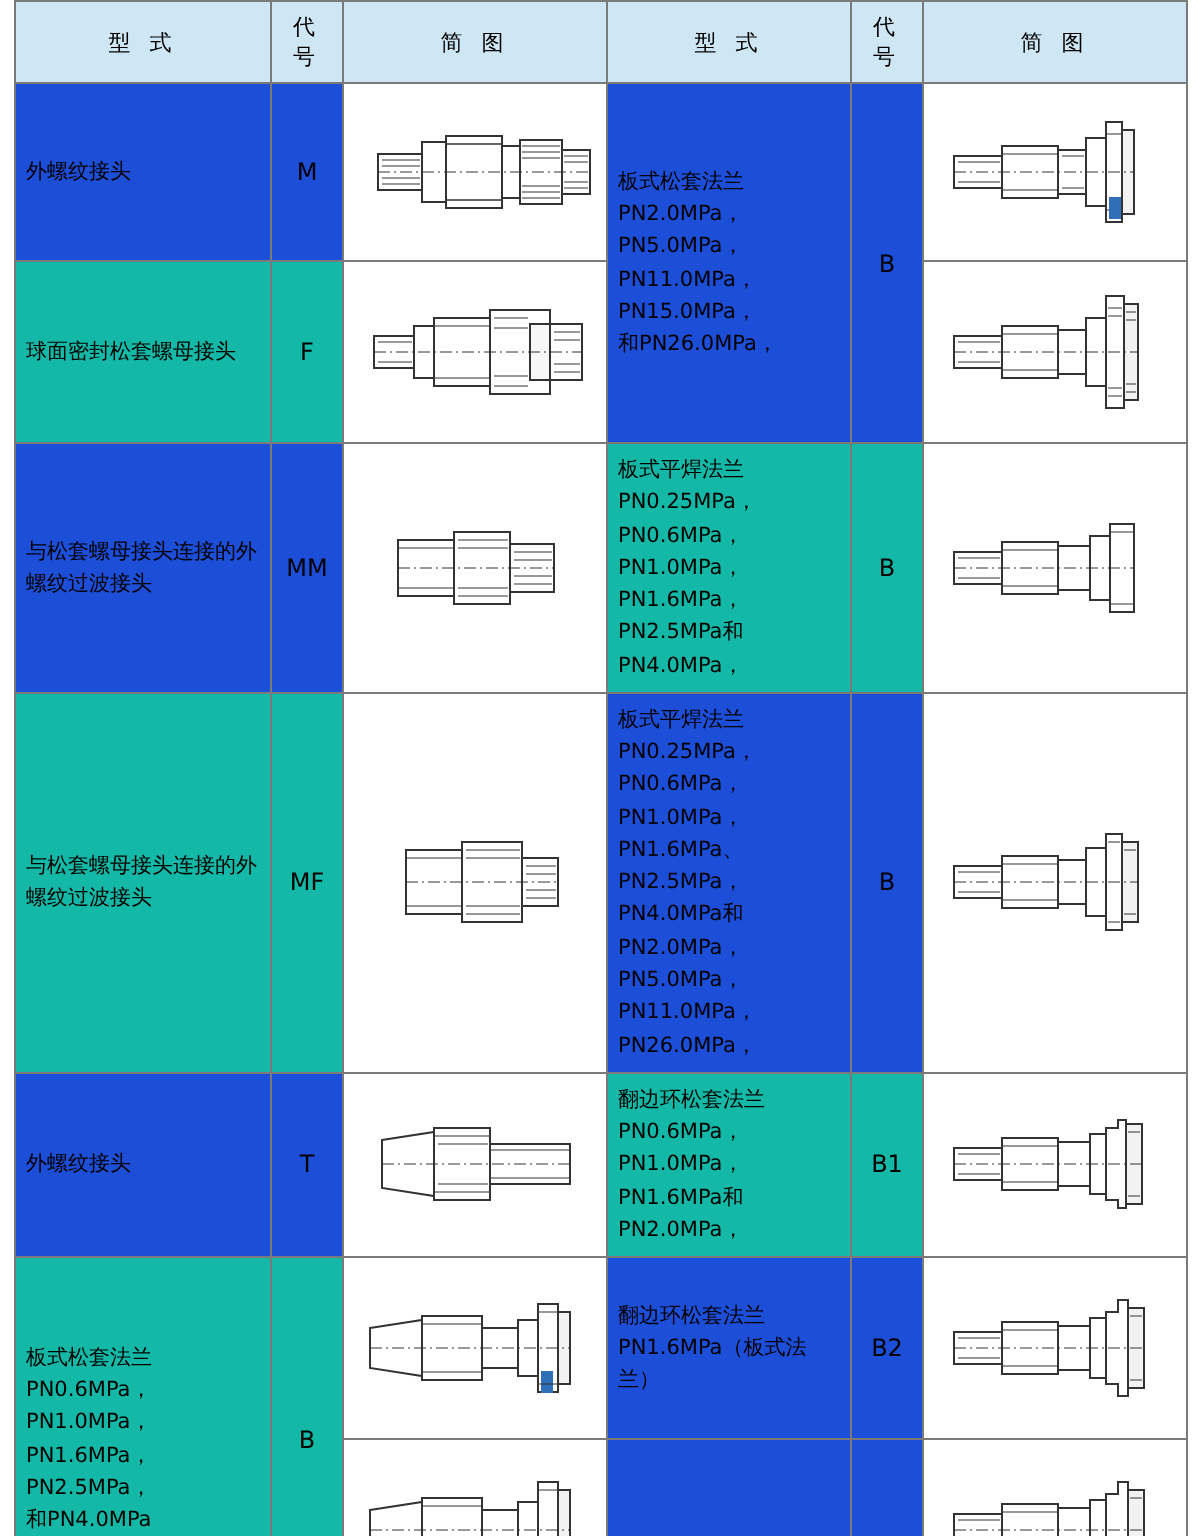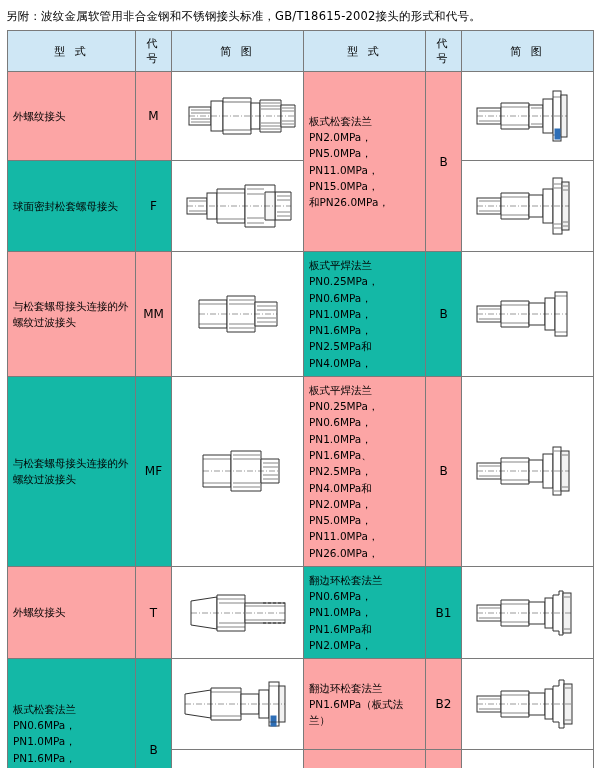--- a/index.html
+++ b/index.html
@@ -48,36 +48,35 @@
     padding: 4px 5px;
     color: #000;
     text-align: left;
   }
   .cell-code {
     text-align: center;
     font-size: 12px;
     color: #000;
   }
   .yellow { background: #14b8a6; }
-  .white { background: #fca5a5; }
+  .white { background: #1d4ed8; }
   .fig {
     background: #ffffff;
     text-align: center;
     padding: 2px 0;
   }
   .fig svg { display: block; margin: 0 auto; }
 
   
 </style>
 </head>
 <body>
 
 <div id="page">
 
-  <div class="doc-title">另附：波纹金属软管用非合金钢和不锈钢接头标准，GB/T18615-2002接头的形式和代号。</div>
 
   <table class="main">
     <colgroup>
       <col style="width:128px">
       <col style="width:36px">
       <col style="width:132px">
       <col style="width:122px">
       <col style="width:36px">
       <col style="width:132px">
     </colgroup>

